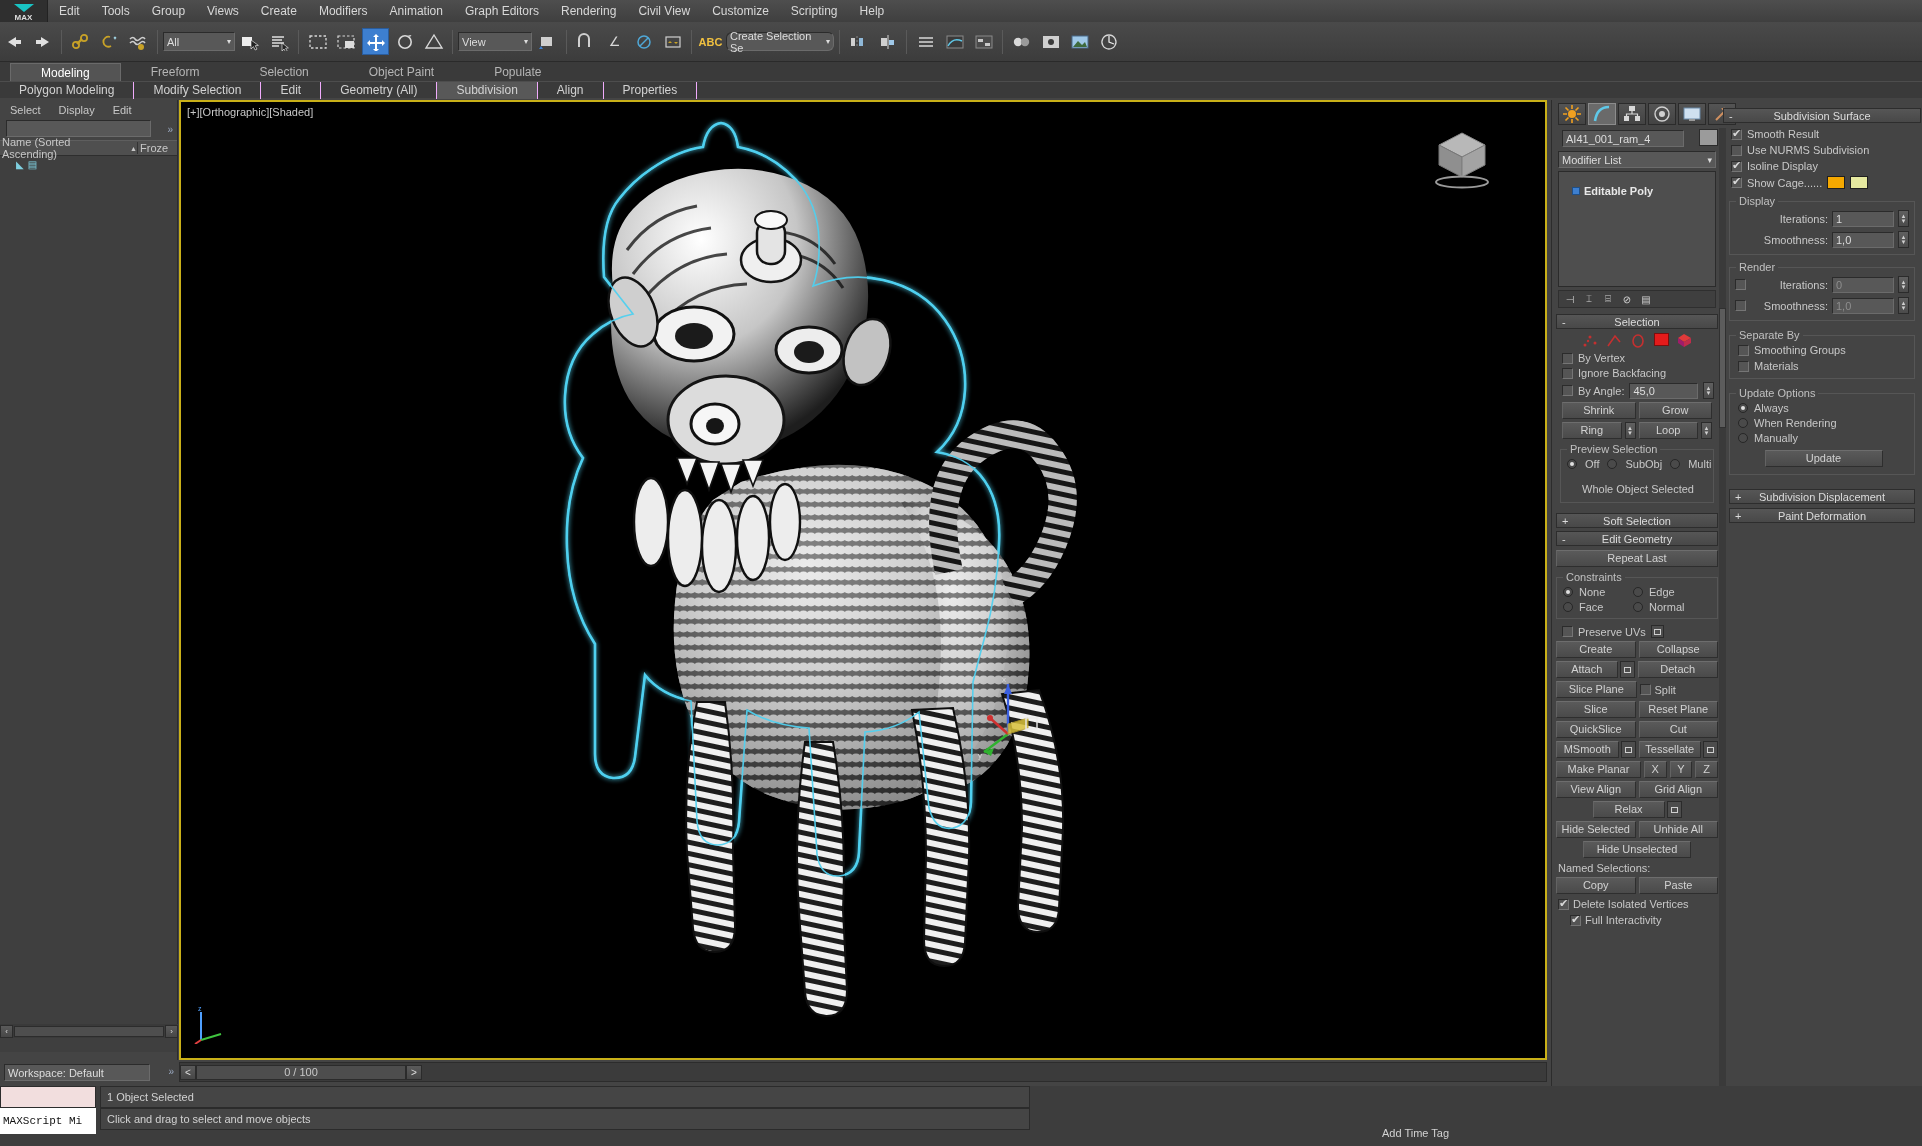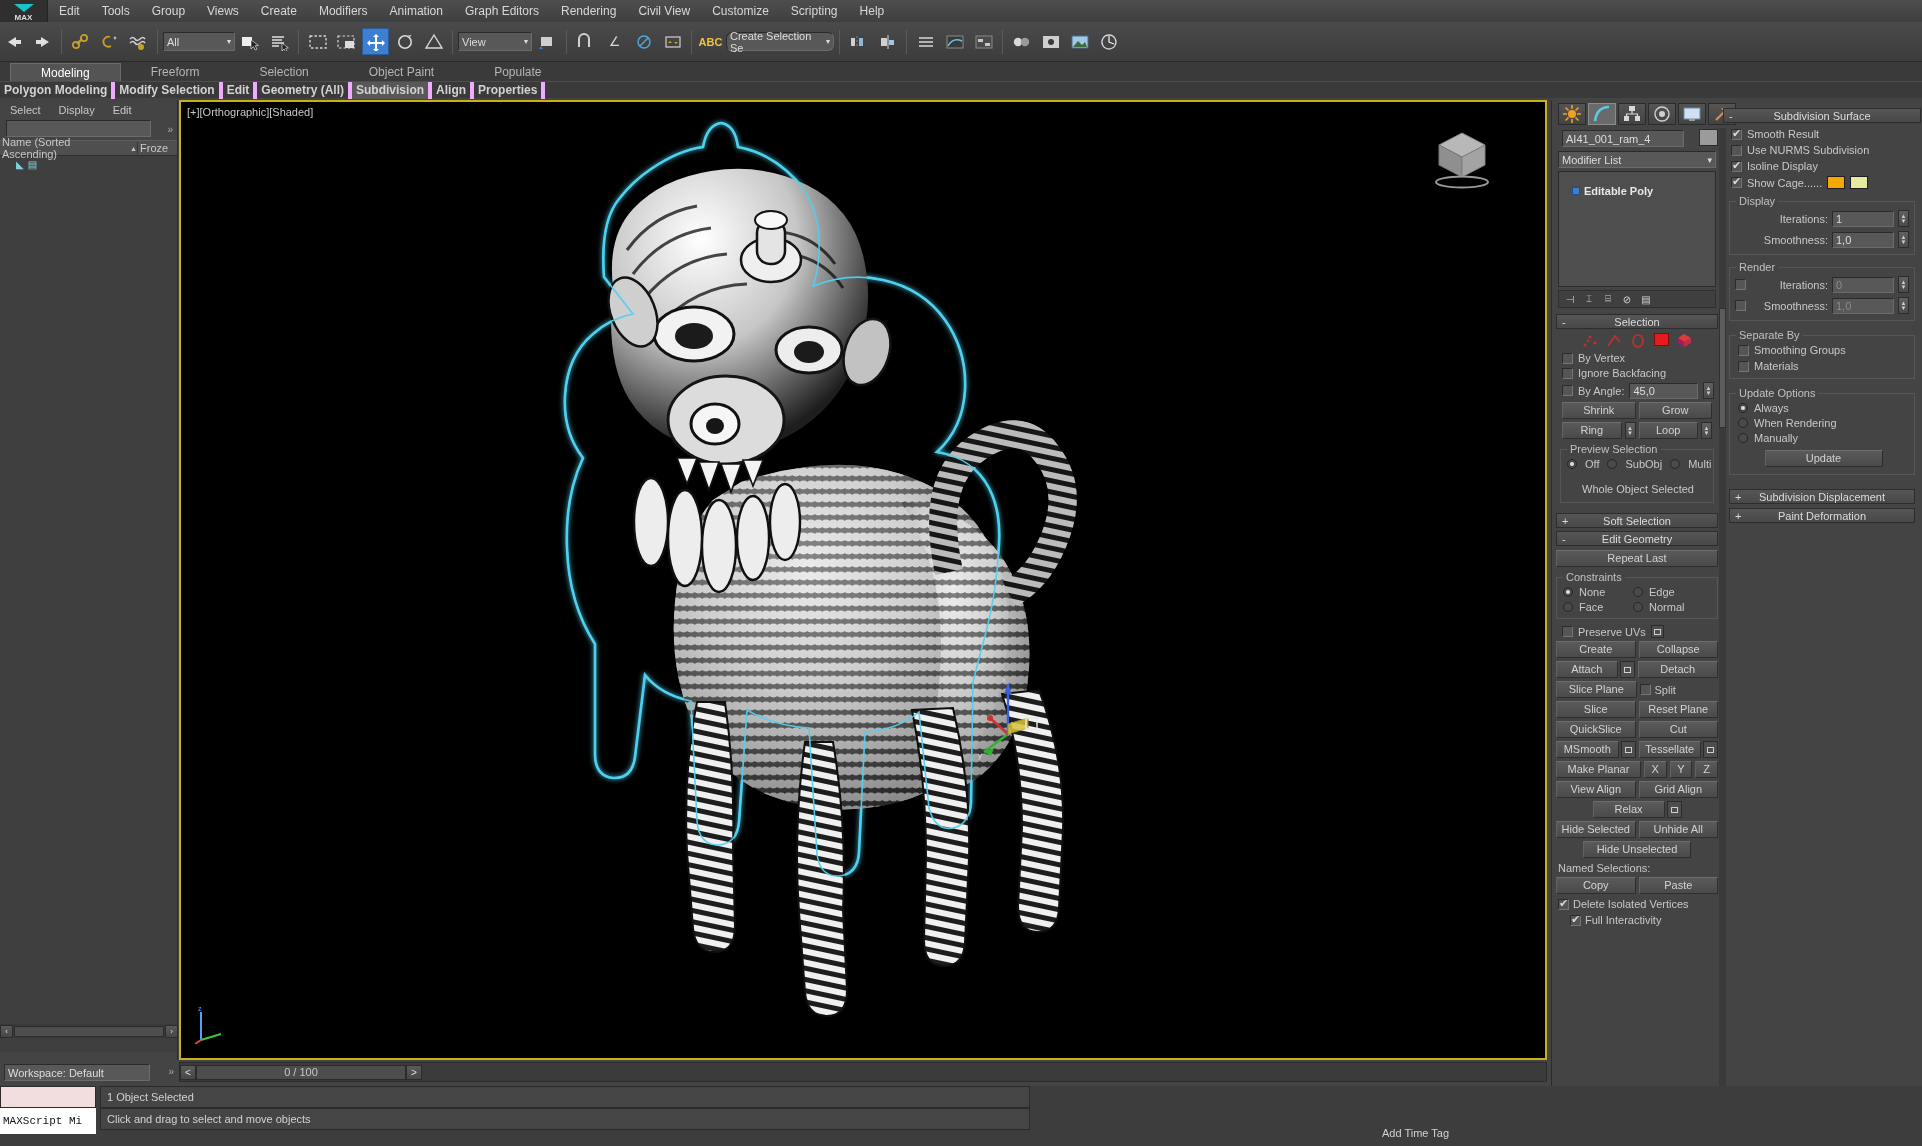--- a/index.html
+++ b/index.html
@@ -58,22 +58,22 @@
     margin:0 3px; }
 
   
   #ribbon { position:absolute; left:0; top:62px; width:1922px; height:36px;
     background:#3a3a3a; }
   #ribtabs { display:flex; height:19px; align-items:flex-end; padding-left:10px; }
   .rtab { padding:0 30px; height:18px; line-height:18px; font-size:12px; color:#b5b5b5; }
   .rtab.on { background:#545454; color:#fff; border:1px solid #6a6a6a;
     border-bottom:none; }
   #ribpanels { display:flex; height:17px; border-top:1px solid #4d4d4d; }
-  .rpan { padding:0 4px; height:17px; line-height:16px; font-size:12px; color:#d2d2d2;
-    border-right:4px solid #f0abfc;font-weight:bold; }
+  .rpan { padding:0 19px; height:17px; line-height:16px; font-size:12px; color:#d2d2d2;
+    border-right:1px solid #f0abfc; }
   .rpan.on { background:#585858; }
 
   
   #explorer { position:absolute; left:0; top:100px; width:178px; height:960px;
     background:#444; border-right:1px solid #2c2c2c; }
   #exmenu { display:flex; gap:18px; padding:4px 10px 3px 10px; font-size:11px; }
   #exsearch { margin:1px 16px 3px 6px; height:17px; }
   #exhdr { display:flex; height:16px; background:#4f4f4f; border-top:1px solid #5e5e5e;
     border-bottom:1px solid #2e2e2e; font-size:11px; align-items:center; }
   #exhdr .c1 { flex:1; padding-left:2px; display:flex; align-items:center; gap:4px; }

